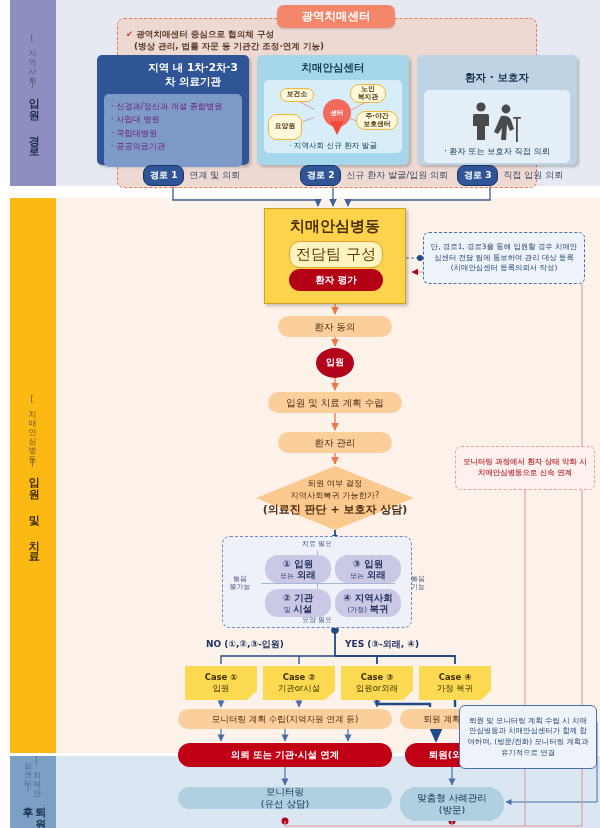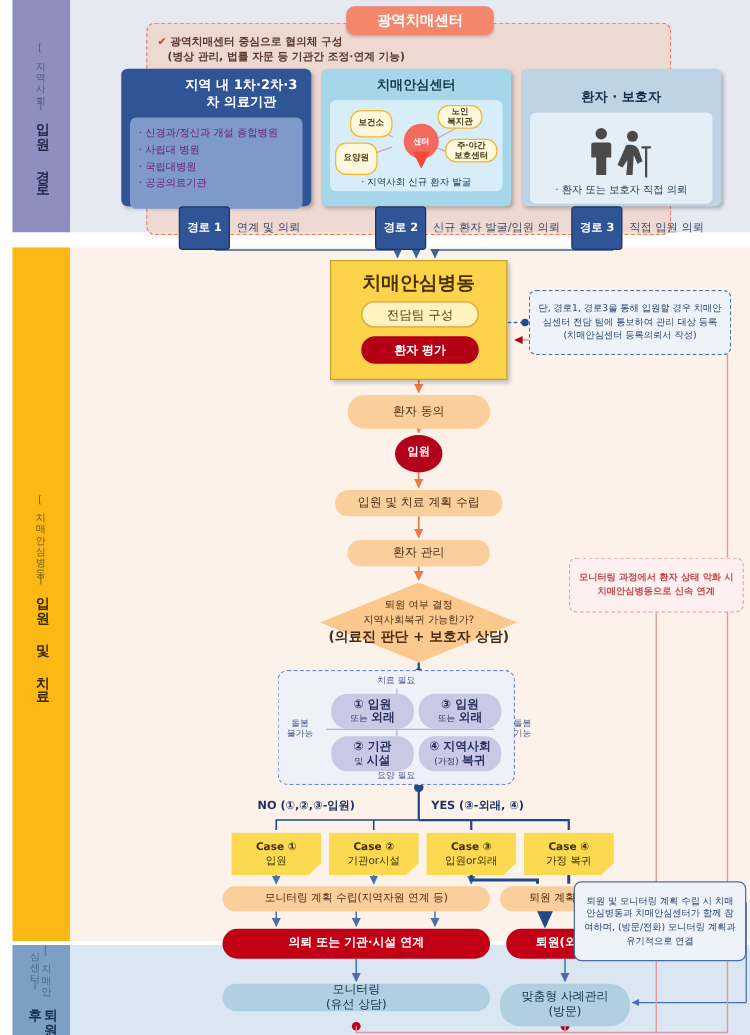--- a/index.html
+++ b/index.html
@@ -92,41 +92,41 @@
   #mm-core { position:absolute; left:59px; top:19px; width:28px; height:28px; border-radius:50% 50% 50% 50%;
      background:#f2695e; color:#fff; font-size:6.5px; font-weight:bold;
      display:flex; align-items:center; justify-content:center; }
   #mm-pin { position:absolute; left:66px; top:41px; width:14px; height:14px; background:#f2493b;
      clip-path:polygon(50% 100%, 0% 0%, 100% 0%); }
   #mm-cap { position:absolute; left:0; right:0; bottom:2px; font-size:7.6px; color:#123a52; text-align:center; }
 
   
   .route { position:absolute; display:flex; align-items:center; gap:5px; }
   .route .tag { background:#2f5596; color:#fff; font-size:9px; font-weight:bold;
-                padding:10px 6px; border-radius:3px; border:1.2px solid #183663; }
+                padding:3px 6px; border-radius:8px; border:1.2px solid #183663; }
   .route .txt { font-size:9px; color:#3b4a66; }
 
   
   .pill { border-radius:14px; font-size:9.5px; }
   .orange-pill { background:#fbcf9c; color:#4b2c10; }
   .red-pill { background:#c10016; color:#fff; font-weight:bold; }
   .blue-pill { background:#b0d0e2; color:#16304b; }
 
   #ward-outer { position:absolute; left:264px; top:208px; width:142px; height:96px;
      background:#fcd34a; border:1px solid #c9a22a; box-shadow:2px 2px 3px rgba(0,0,0,.22); }
   #ward-title { position:absolute; left:0; right:0; top:8px; text-align:center;
      font-size:15px; font-weight:bold; color:#4a3000; }
-  #ward-team { position:absolute; left:24px; top:32px; width:94px; height:21px;
+  #ward-team { position:absolute; left:24px; top:32px; width:94px; height:27px;
      background:#fff3c0; border:1.4px solid #e0a23a; border-radius:11px;
-     display:flex; align-items:center; justify-content:center; font-size:10px; color:#5b3d06; }
+     display:flex; align-items:center; justify-content:center; font-size:15px; color:#5b3d06; }
   #ward-eval { position:absolute; left:24px; top:60px; width:94px; height:22px;
      background:#b30014; border-radius:11px; display:flex; align-items:center; justify-content:center;
      font-size:9.5px; color:#fff; font-weight:bold; }
 
-  #n-consent  { left:278px; top:316px; width:114px; height:27px; }
+  #n-consent  { left:278px; top:316px; width:114px; height:21px; }
   #n-admit    { left:316px; top:348px; width:38px; height:30px; border-radius:50%;
                 background:#b3021b; color:#fff; font-size:9px; font-weight:bold; }
   #n-plan     { left:268px; top:392px; width:134px; height:21px; }
   #n-manage   { left:278px; top:432px; width:114px; height:21px; }
 
   #n-decision { position:absolute; left:256px; top:466px; width:158px; height:64px; }
   #n-decision .dia { position:absolute; inset:0; background:#fbc98e;
      clip-path:polygon(50% 0%, 100% 50%, 50% 100%, 0% 50%); }
   #n-decision .txt { position:absolute; inset:0; display:flex; flex-direction:column;
      align-items:center; justify-content:center; font-size:8.2px; color:#4b2c10; line-height:1.45; }
@@ -318,21 +318,21 @@
     </div>
   </div>
 
   <div class="srcbox" id="box-center">
     <div class="hd">치매안심센터</div>
     <div class="body">
       <div class="mm-line" style="left:50px;top:30px;width:24px;transform:rotate(208deg)"></div>
       <div class="mm-line" style="left:86px;top:30px;width:24px;transform:rotate(-28deg)"></div>
       <div class="mm-line" style="left:50px;top:38px;width:24px;transform:rotate(160deg)"></div>
       <div class="mm-line" style="left:86px;top:38px;width:24px;transform:rotate(20deg)"></div>
-      <div class="mm" style="left:16px;top:8px;width:34px;height:22px">보건소</div>
+      <div class="mm" style="left:16px;top:8px;width:34px;height:14px">보건소</div>
       <div class="mm" style="left:86px;top:4px;width:36px;height:19px;white-space:pre-line">노인
 복지관</div>
       <div class="mm" style="left:4px;top:34px;width:34px;height:26px">요양원</div>
       <div class="mm" style="left:92px;top:31px;width:42px;height:19px;white-space:pre-line">주·야간
 보호센터</div>
       <div id="mm-core">센터</div>
       <div id="mm-pin"></div>
       <div id="mm-cap">· 지역사회 신규 환자 발굴</div>
     </div>
   </div>

